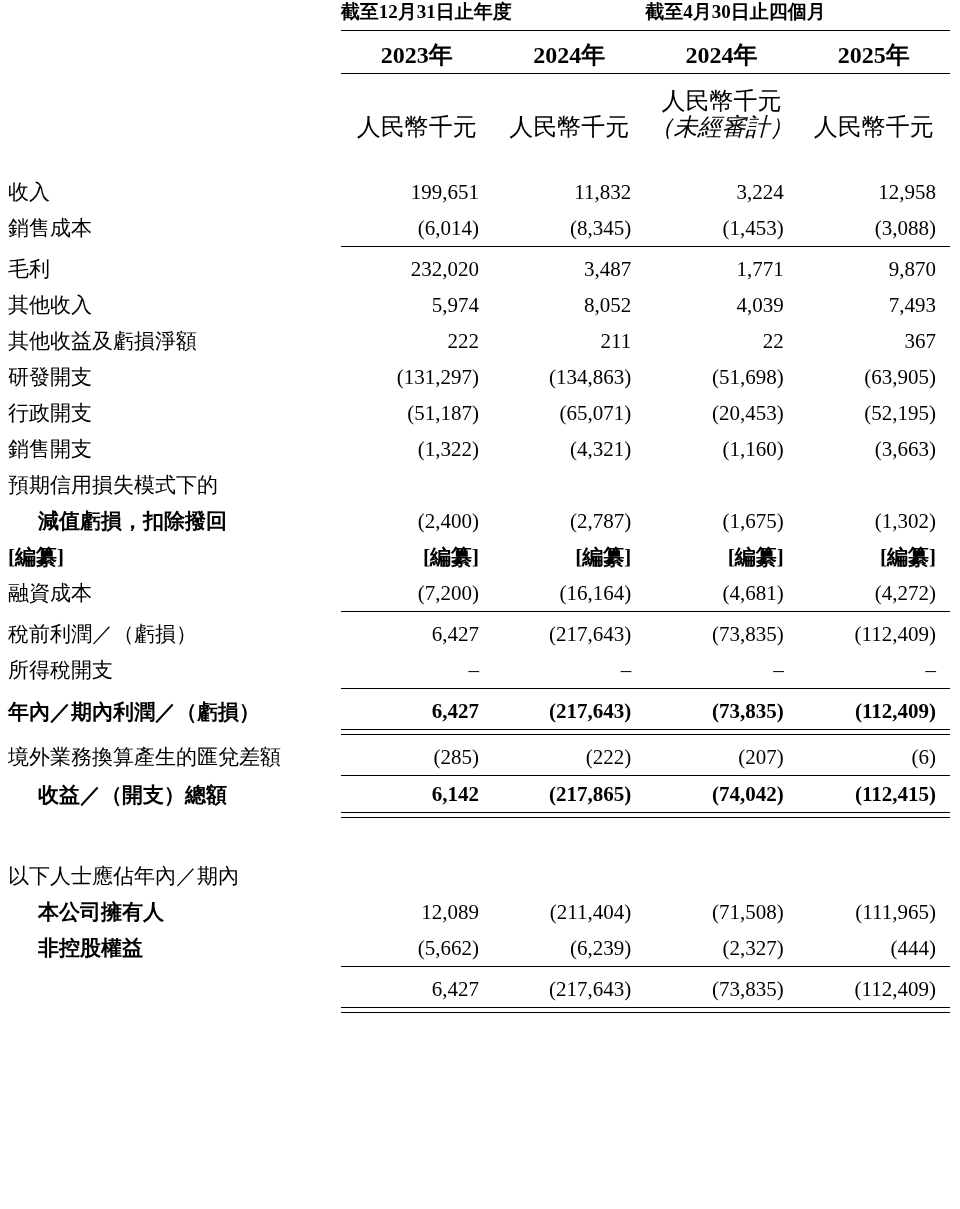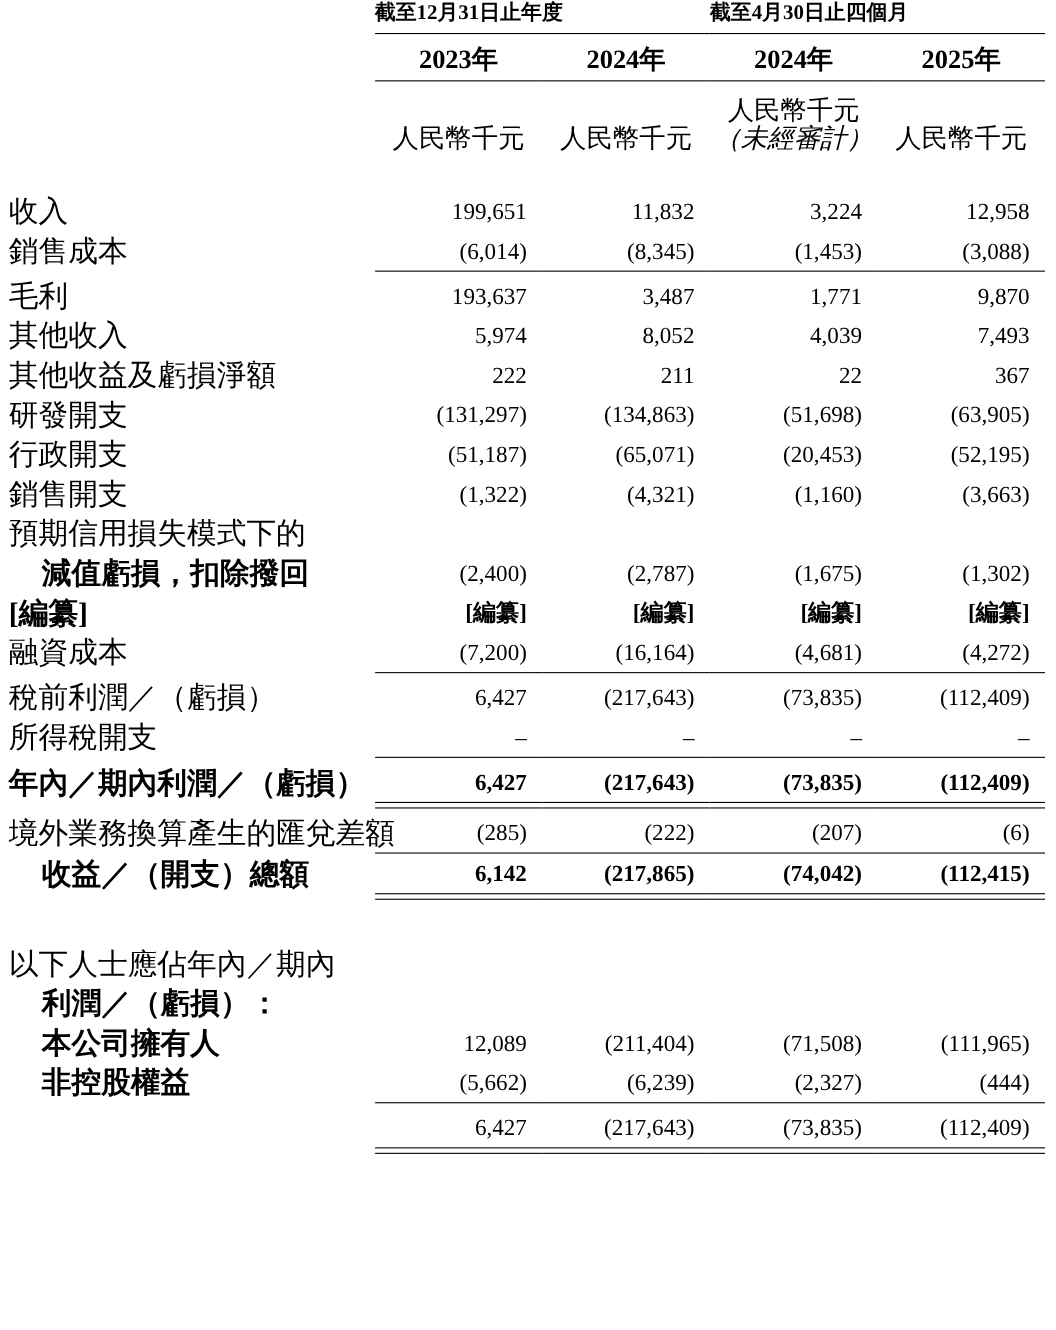--- a/index.html
+++ b/index.html
@@ -29,21 +29,21 @@
     table-layout: fixed;
   }
   col.c-label { width: 334px; }
   col.c-num   { width: 152px; }
   td, th {
     padding: 0;
     vertical-align: bottom;
     font-weight: normal;
   }
   .lbl {
-    font-size: 27px;
+    font-size: 21px;
     line-height: 36px;
     text-align: left;
     padding-left: 2px;
     white-space: nowrap;
   }
   .lbl.indent { padding-left: 32px; font-weight: bold; }
   .num {
     font-size: 21px;
     line-height: 36px;
     text-align: right;
@@ -188,21 +188,21 @@
       <tr class="under-row">
         <td></td>
         <td class="u"></td>
         <td class="u"></td>
         <td class="u"></td>
         <td class="u"></td>
       </tr>
 
       <tr class="pad-top-sm">
         <td class="lbl">毛利</td>
-        <td class="num">193,637</td>
+        <td class="num">232,020</td>
         <td class="num">3,487</td>
         <td class="num">1,771</td>
         <td class="num">9,870</td>
       </tr>
 
       <tr>
         <td class="lbl">其他收入</td>
         <td class="num">5,974</td>
         <td class="num">8,052</td>
         <td class="num">4,039</td>
@@ -354,27 +354,20 @@
       </tr>
 
       <tr>
         <td class="lbl">以下人士應佔年內／期內</td>
         <td class="num"></td>
         <td class="num"></td>
         <td class="num"></td>
         <td class="num"></td>
       </tr>
 
-      <tr>
-        <td class="lbl indent">利潤／（虧損）：</td>
-        <td class="num"></td>
-        <td class="num"></td>
-        <td class="num"></td>
-        <td class="num"></td>
-      </tr>
 
       <tr>
         <td class="lbl indent">本公司擁有人</td>
         <td class="num">12,089</td>
         <td class="num">(211,404)</td>
         <td class="num">(71,508)</td>
         <td class="num">(111,965)</td>
       </tr>
 
       <tr>

